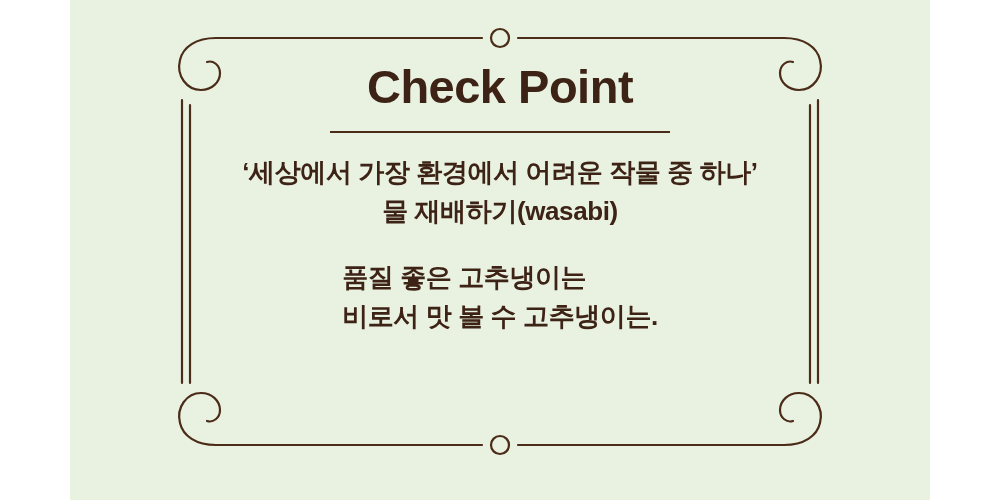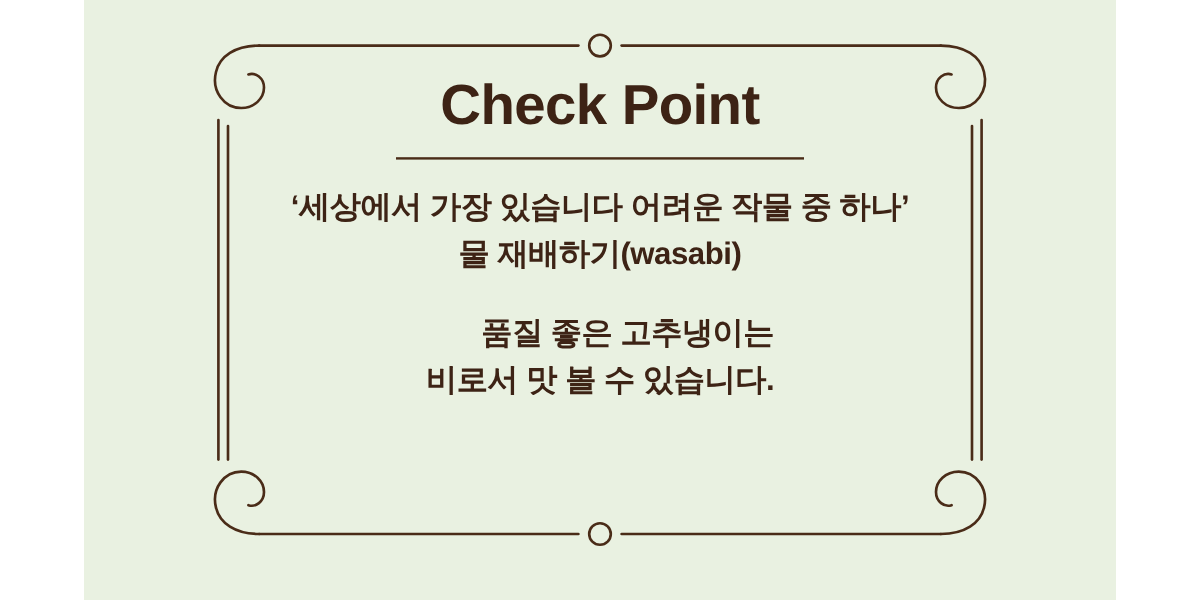--- a/index.html
+++ b/index.html
@@ -75,21 +75,21 @@
     text-align: center;
     color: #3d2315;
     font-size: 26px;
     font-weight: 700;
     line-height: 1.48;
     letter-spacing: -0.4px;
   }
 
   #body-block {
     margin-top: 28px;
-    text-align: right;
+    text-align: left;
     color: #3d2315;
     font-size: 26px;
     font-weight: 700;
     line-height: 1.5;
     letter-spacing: -0.4px;
   }
 
   .txt-line { display: block; white-space: nowrap; }
 </style>
 </head>
@@ -142,23 +142,23 @@
     </g>
   </svg>
 
   <div id="content">
 
     <div id="title">Check Point</div>
 
     <div id="title-divider"></div>
 
     <div id="quote-block">
-      <span class="txt-line">‘세상에서 가장 있습니다 어려운 작물 중 하나’</span>
+      <span class="txt-line">‘세상에서 가장 환경에서 어려운 작물 중 하나’</span>
       <span class="txt-line">물 재배하기(wasabi)</span>
     </div>
 
     <div id="body-block">
       <span class="txt-line">품질 좋은 고추냉이는</span>
-      <span class="txt-line">비로서 맛 볼 수 있습니다.</span>
+      <span class="txt-line">비로서 맛 볼 수 고추냉이는.</span>
     </div>
 
   </div>
 </div>
 
 </body></html>

